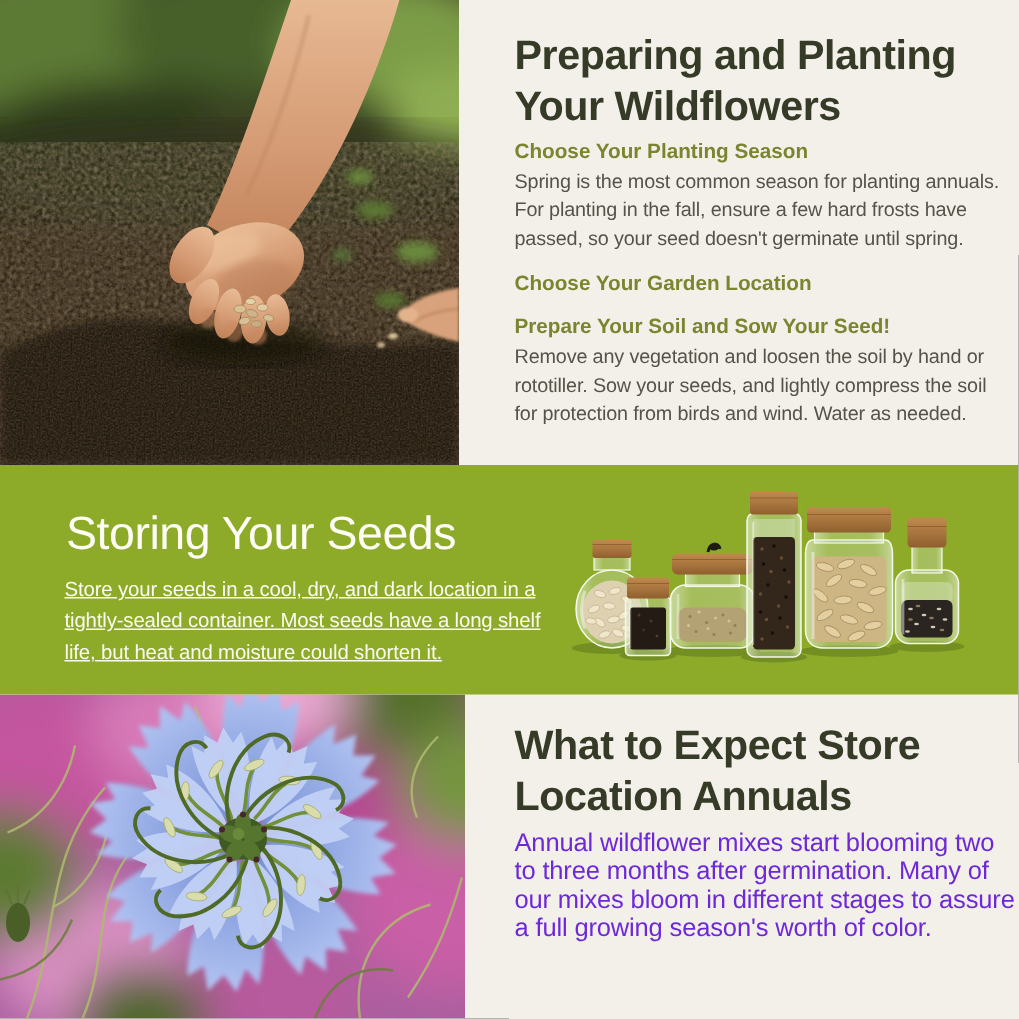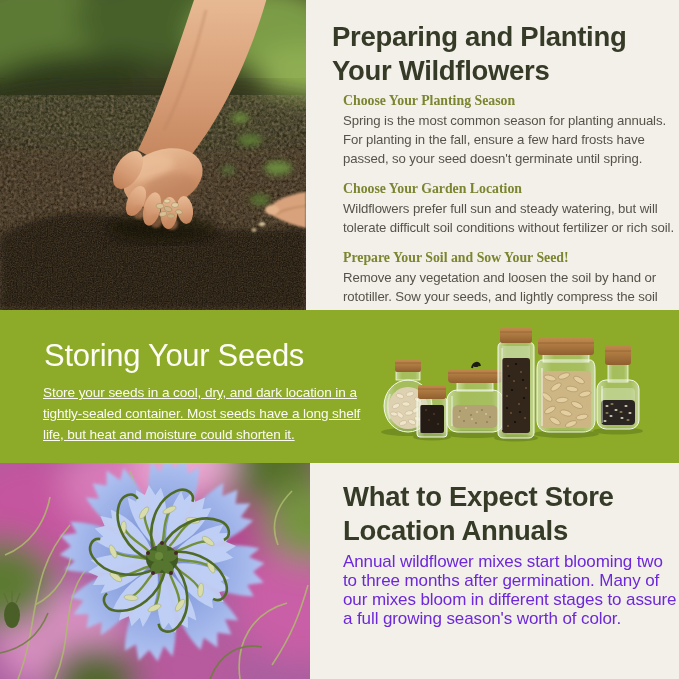--- a/index.html
+++ b/index.html
@@ -4,25 +4,25 @@
 <style>
   html,body{margin:0;padding:0;background:#888;}
   .canvas{
     position:relative;width:679px;height:679px;overflow:hidden;
     background:#f2f0e9;font-family:"Liberation Sans",sans-serif;
     -webkit-font-smoothing:antialiased;
   }
   .abs{position:absolute;}
   
   .photo-top{left:0;top:0;width:306px;height:310px;overflow:hidden;}
-  .top-title{left:332px;top:20px;width:325px;
+  .top-title{left:343px;top:20px;width:325px;
     font-size:27.5px;line-height:34px;font-weight:700;color:#363b27;letter-spacing:-0.3px;}
   .top-items{left:343px;top:92px;width:333px;}
   .item{margin-bottom:12px;}
-  .item-head{font-size:13.8px;line-height:17px;font-weight:700;color:#7b8530;margin-bottom:2px;font-family:Liberation Serif, serif;}
+  .item-head{font-size:13.8px;line-height:17px;font-weight:700;color:#7b8530;margin-bottom:2px;}
   .item-body{font-size:13.2px;line-height:19px;color:#555349;letter-spacing:-0.1px;}
   
   .band{left:0;top:310px;width:679px;height:153px;background:#8daa28;}
   .band-title{left:44px;top:338px;width:340px;
     font-size:31px;line-height:36px;font-weight:400;color:#fdfdf6;letter-spacing:-0.3px;}
   .band-body{left:43px;top:382px;width:330px;
     font-size:13.6px;line-height:21px;color:#fbfbf2;letter-spacing:-0.1px;text-decoration:underline;}
   .jars{left:376px;top:318px;width:280px;height:126px;}
   
   .photo-flower{left:0;top:463px;width:310px;height:216px;overflow:hidden;}
@@ -127,21 +127,20 @@
     <div>Preparing and Planting</div>
     <div>Your Wildflowers</div>
   </div>
   <div class="abs top-items">
     <div class="item">
       <div class="item-head">Choose Your Planting Season</div>
       <div class="item-body">Spring is the most common season for planting annuals. For planting in the fall, ensure a few hard frosts have passed, so your seed doesn't germinate until spring.</div>
     </div>
     <div class="item">
       <div class="item-head">Choose Your Garden Location</div>
-      <div class="item-body">Wildflowers prefer full sun and steady watering, but will tolerate difficult soil conditions without fertilizer or rich soil.</div>
     </div>
     <div class="item">
       <div class="item-head">Prepare Your Soil and Sow Your Seed!</div>
       <div class="item-body">Remove any vegetation and loosen the soil by hand or rototiller. Sow your seeds, and lightly compress the soil for protection from birds and wind. Water as needed.</div>
     </div>
   </div>
 
   <div class="abs band"></div>
   <div class="abs band-title">Storing Your Seeds</div>
   <div class="abs band-body">Store your seeds in a cool, dry, and dark location in a tightly-sealed container. Most seeds have a long shelf life, but heat and moisture could shorten it.</div>

